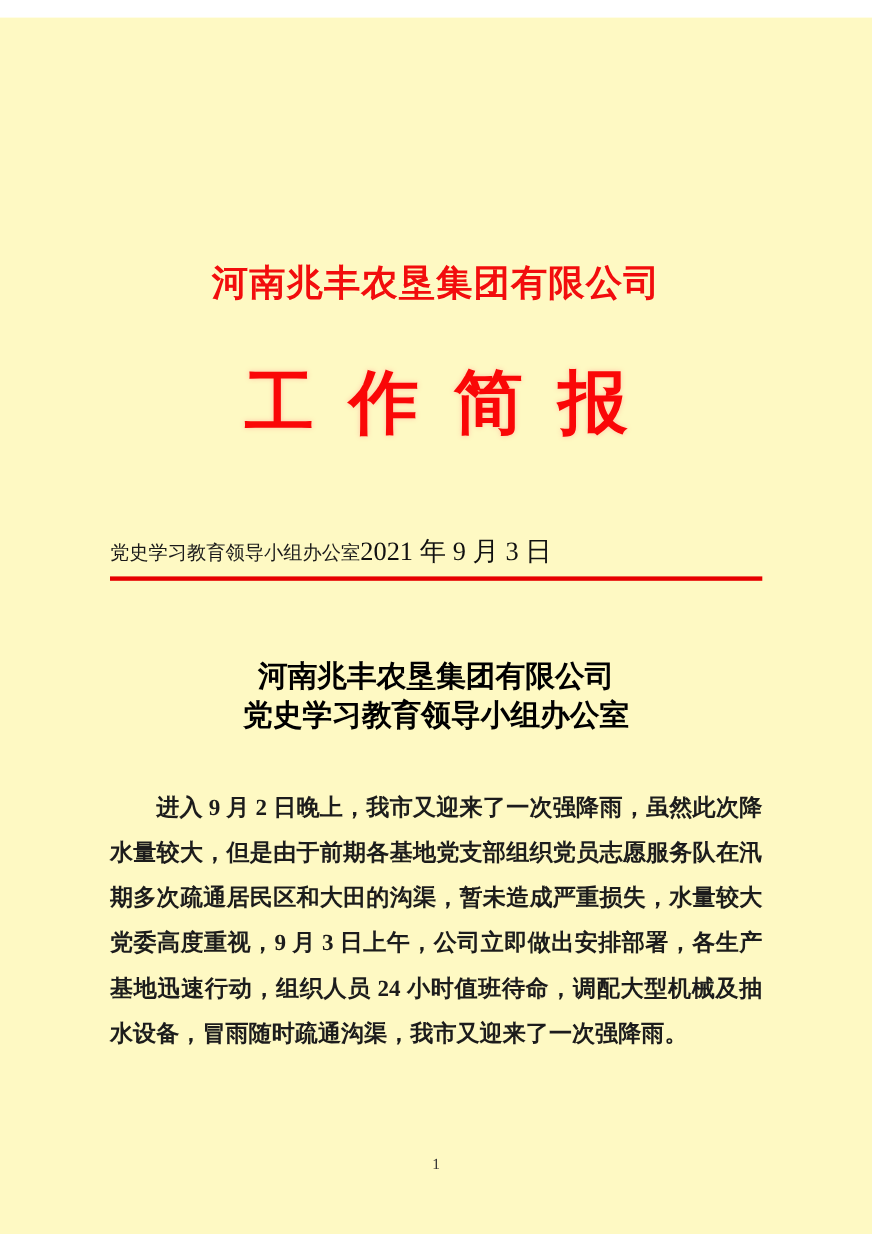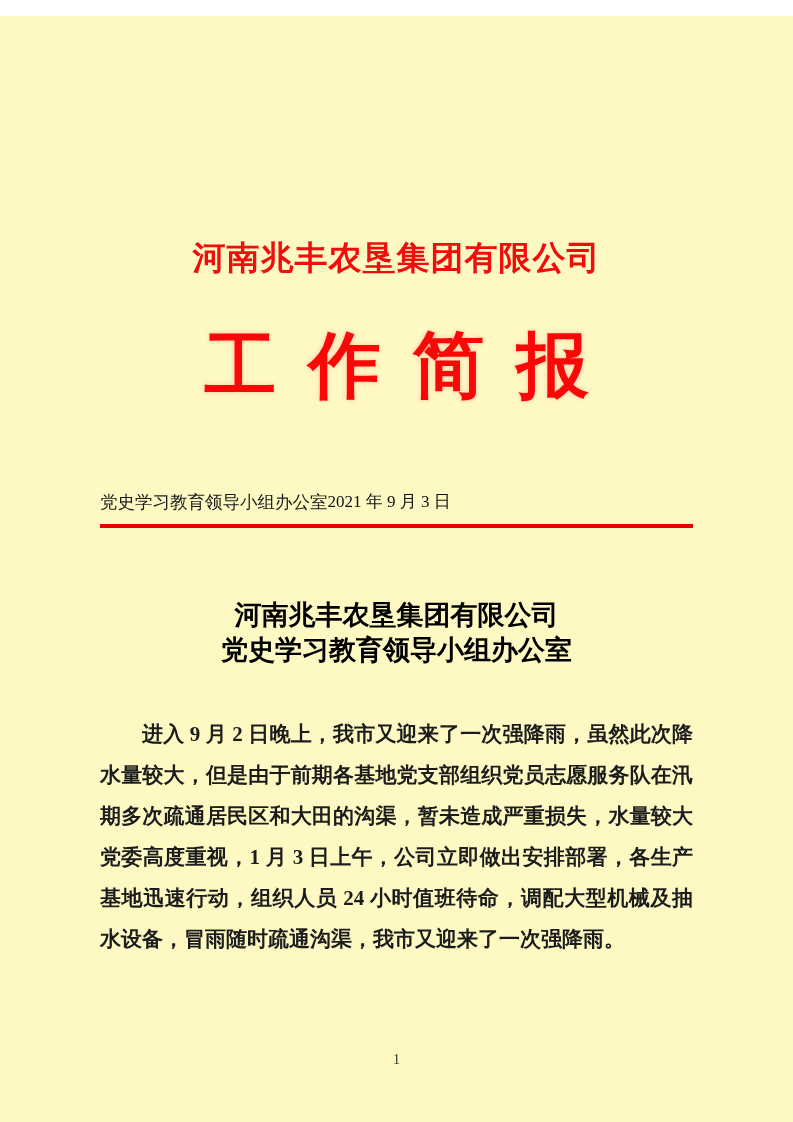--- a/index.html
+++ b/index.html
@@ -29,21 +29,21 @@
     font-weight: bold;
     color: #f20d0d;
     letter-spacing: 1px;
     font-family: "Liberation Serif", serif;
   }
 
   
   .masthead {
     margin-top: 34px;
     text-align: center;
-    font-size: 72px;
+    font-size: 63px;
     line-height: 105px;
     font-weight: bold;
     color: #fa0707;
     letter-spacing: 32px;
     padding-left: 32px; 
     text-shadow: 0 0 5px rgba(255,130,130,0.45);
     font-family: "Liberation Serif", serif;
     white-space: nowrap;
   }
 
@@ -53,21 +53,21 @@
     display: flex;
     align-items: flex-end;
     line-height: 26px;
   }
   .issuer {
     font-size: 17.5px;
     color: #1a1a1a;
     font-family: "Liberation Serif", serif;
   }
   .issue-date {
-    font-size: 17px;
+    font-size: 24px;
     color: #111111;
     padding-right: 30px;
     font-family: "Liberation Serif", serif;
   }
 
   
   .red-rule {
     margin-top: 9px;
     height: 4px;
     background: #e60000;
@@ -134,21 +134,21 @@
 
     <div class="doc-title">
       <div>河南兆丰农垦集团有限公司</div>
       <div>党史学习教育领导小组办公室</div>
     </div>
 
     <div class="body-text">
       <div class="body-line first">进入 9 月 2 日晚上，我市又迎来了一次强降雨，虽然此次降</div>
       <div class="body-line">水量较大，但是由于前期各基地党支部组织党员志愿服务队在汛</div>
       <div class="body-line">期多次疏通居民区和大田的沟渠，暂未造成严重损失，水量较大</div>
-      <div class="body-line">党委高度重视，1 月 3 日上午，公司立即做出安排部署，各生产</div>
+      <div class="body-line">党委高度重视，9 月 3 日上午，公司立即做出安排部署，各生产</div>
       <div class="body-line">基地迅速行动，组织人员 24 小时值班待命，调配大型机械及抽</div>
       <div class="body-line last">水设备，冒雨随时疏通沟渠，我市又迎来了一次强降雨。</div>
     </div>
 
   </div>
 
   <div class="page-number">1</div>
 </div>
 
 </body></html>

